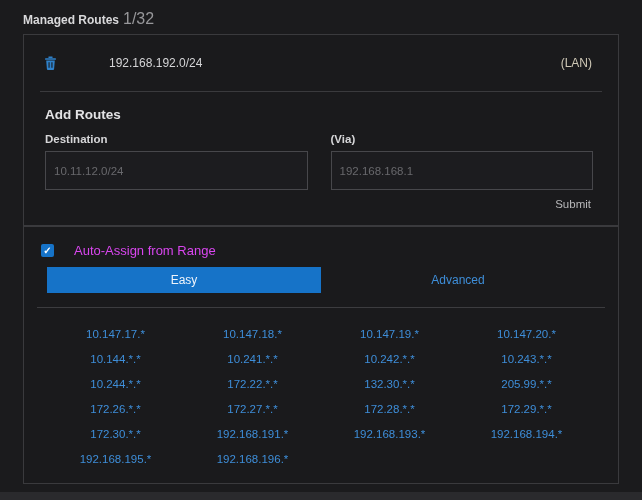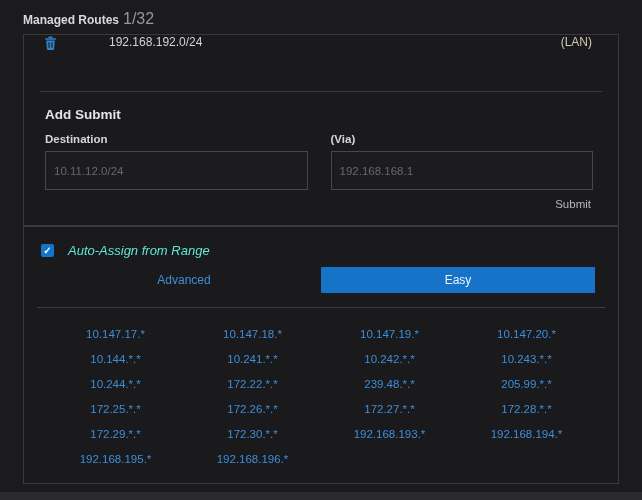--- a/index.html
+++ b/index.html
@@ -13,21 +13,21 @@
 
   
   .sec-header{font-size:12px;font-weight:bold;color:#d9d9db;margin-bottom:6px;}
   .sec-header .count{font-weight:normal;color:#97979a;font-size:16px;margin-left:4px;}
 
   .panel{
     border:1px solid #3a3a3d;background:#1a1a1c;box-sizing:border-box;width:596px;
   }
 
   
-  .route-row{height:56px;display:flex;align-items:flex-start;padding:0 26px 0 18px;}
+  .route-row{height:56px;display:flex;align-items:center;padding:0 26px 0 18px;}
   .trash-btn{width:16px;height:16px;border:none;background:transparent;padding:0;cursor:pointer;display:flex;align-items:center;justify-content:center;}
   .route-target{font-size:12px;color:#d4d4d6;margin-left:51px;flex:1;}
   .route-tag{font-size:12px;color:#cfc8b6;}
   .divider{border-top:1px solid #3a3a3d;margin:0 16px;}
 
   .add-section{padding:15px 25px 13px 21px;}
   .add-heading{font-size:13.5px;font-weight:bold;color:#e3e3e5;margin-bottom:11px;}
   .form-row{display:flex;gap:23px;}
   .field{flex:1;}
   .field-label{font-size:11.5px;font-weight:bold;color:#d6d6d8;margin-bottom:6px;}
@@ -42,21 +42,21 @@
 
   
   .sec2-header{margin-top:17px;}
   .aa-panel{padding:16px 17px 12px;}
   .checkbox-row{display:flex;align-items:center;margin-bottom:9px;}
   .checkbox{
     width:13px;height:13px;background:#1673c8;border-radius:2px;cursor:pointer;
     display:flex;align-items:center;justify-content:center;flex-shrink:0;
   }
   .checkbox::after{content:"✓";color:#fff;font-size:10px;line-height:1;font-weight:bold;}
-  .checkbox-label{font-size:13px;color:#5eead4;margin-left:14px;font-style:italic;}
+  .checkbox-label{font-size:13px;color:#d946ef;margin-left:20px;}
 
   .tabs{display:flex;margin:0 6px 0 6px;}
   .tab{flex:1;height:26px;display:flex;align-items:center;justify-content:center;
        font-size:12px;cursor:pointer;}
   .tab.active{background:#1673c8;color:#eef4fb;}
   .tab.inactive{color:#3e8ed9;background:transparent;}
 
   .tabs-divider{border-top:1px solid #3c3c3f;margin:14px -4px 0 -4px;}
 
   .ip-grid{
@@ -93,21 +93,21 @@
           </svg>
         </span>
       </button>
       <span class="route-target">192.168.192.0/24</span>
       <span class="route-tag">(LAN)</span>
     </div>
 
     <div class="divider"></div>
 
     <div class="add-section">
-      <div class="add-heading">Add Submit</div>
+      <div class="add-heading">Add Routes</div>
       <div class="form-row">
         <div class="field">
           <div class="field-label">Destination</div>
           <input class="txt-input" type="text" placeholder="10.11.12.0/24" style="">
         </div>
         <div class="field">
           <div class="field-label">(Via)</div>
           <input class="txt-input" type="text" placeholder="192.168.168.1" style="">
         </div>
       </div>
@@ -118,45 +118,45 @@
   </div>
 
 
   <div class="panel aa-panel">
     <div class="checkbox-row">
       <div class="checkbox" role="checkbox" aria-checked="true"></div>
       <span class="checkbox-label">Auto-Assign from Range</span>
     </div>
 
     <div class="tabs">
+      <div class="tab active">Easy</div>
       <div class="tab inactive">Advanced</div>
-      <div class="tab active">Easy</div>
     </div>
 
     <div class="tabs-divider"></div>
 
     <div class="ip-grid">
       <div class="ip-cell">10.147.17.*</div>
       <div class="ip-cell">10.147.18.*</div>
       <div class="ip-cell">10.147.19.*</div>
       <div class="ip-cell">10.147.20.*</div>
       <div class="ip-cell">10.144.*.*</div>
       <div class="ip-cell">10.241.*.*</div>
       <div class="ip-cell">10.242.*.*</div>
       <div class="ip-cell">10.243.*.*</div>
       <div class="ip-cell">10.244.*.*</div>
       <div class="ip-cell">172.22.*.*</div>
-      <div class="ip-cell">239.48.*.*</div>
+      <div class="ip-cell">132.30.*.*</div>
       <div class="ip-cell">205.99.*.*</div>
-      <div class="ip-cell">172.25.*.*</div>
       <div class="ip-cell">172.26.*.*</div>
       <div class="ip-cell">172.27.*.*</div>
       <div class="ip-cell">172.28.*.*</div>
       <div class="ip-cell">172.29.*.*</div>
       <div class="ip-cell">172.30.*.*</div>
+      <div class="ip-cell">192.168.191.*</div>
       <div class="ip-cell">192.168.193.*</div>
       <div class="ip-cell">192.168.194.*</div>
       <div class="ip-cell">192.168.195.*</div>
       <div class="ip-cell">192.168.196.*</div>
     </div>
   </div>
 
 </div>
 
 <div class="bottom-strip"></div>

